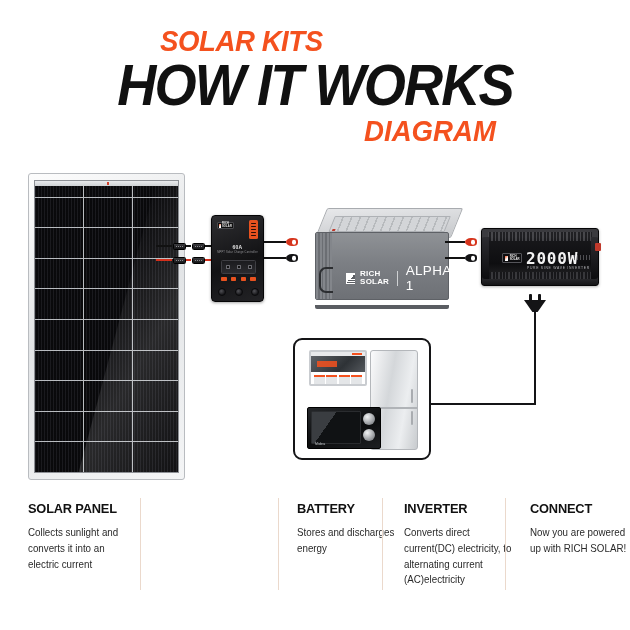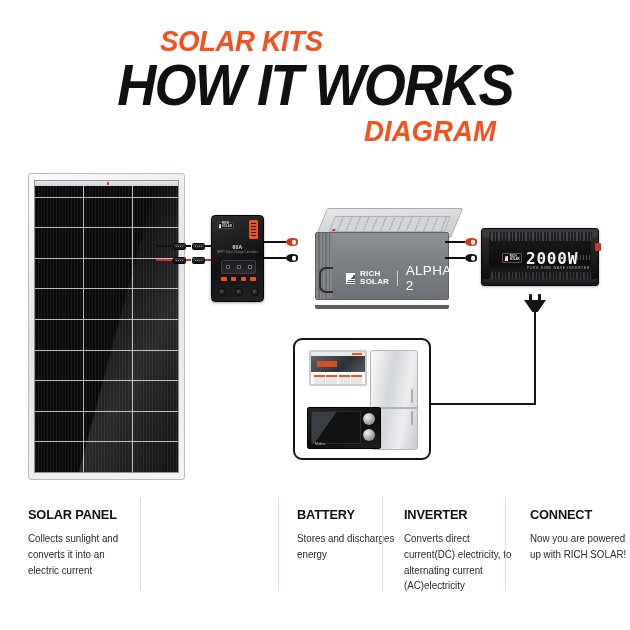--- a/index.html
+++ b/index.html
@@ -282,21 +282,21 @@
   }
   #mw-knobs { position:absolute; right:5px; top:5px; width:13px; display:flex; flex-direction:column; gap:4px; align-items:center; }
   #mw-knobs i {
     width:12px; height:12px; border-radius:50%;
     background:radial-gradient(circle at 36% 32%,#f2f3f4,#8e9195 70%,#5f6266);
   }
   #mw-brand { position:absolute; left:7px; bottom:2px; font-size:3.4px; color:#c9ccd0; letter-spacing:.2px; }
 
   
   #captions { position:absolute; left:0; top:495px; width:630px; height:135px; }
-  .cap-col { position:absolute; top:12px; width:112px; }
+  .cap-col { position:absolute; top:6px; width:112px; }
   .cap-title {
     font-size:13.5px; font-weight:bold; color:#111111;
     letter-spacing:-0.2px; margin-bottom:9px;
     transform:scaleX(.95); transform-origin:left;
     white-space:nowrap;
   }
   .cap-body {
     font-size:10.2px; color:#2a2a2a; line-height:1.55;
     transform:scaleX(.96); transform-origin:left;
   }
@@ -384,21 +384,21 @@
     <div id="bat-top">
       <div id="bat-top-cells"></div>
       <div id="bat-top-dot"></div>
     </div>
     <div id="bat-body">
       <div id="bat-ribs"></div>
       <div id="bat-brand">
         <span id="bat-logo-mark"></span>
         <span id="bat-logo-text">RICH<br>SOLAR</span>
         <span id="bat-divider"></span>
-        <span id="bat-model">ALPHA 2</span>
+        <span id="bat-model">ALPHA 1</span>
       </div>
       <div id="bat-handle"></div>
     </div>
     <div id="bat-foot"></div>
   </div>
 
   <div class="ring-cable" style="left:445px; top:78px;">
     <div class="wire" style="width:20px;"></div>
     <div class="ring-lug red"></div>
   </div>

